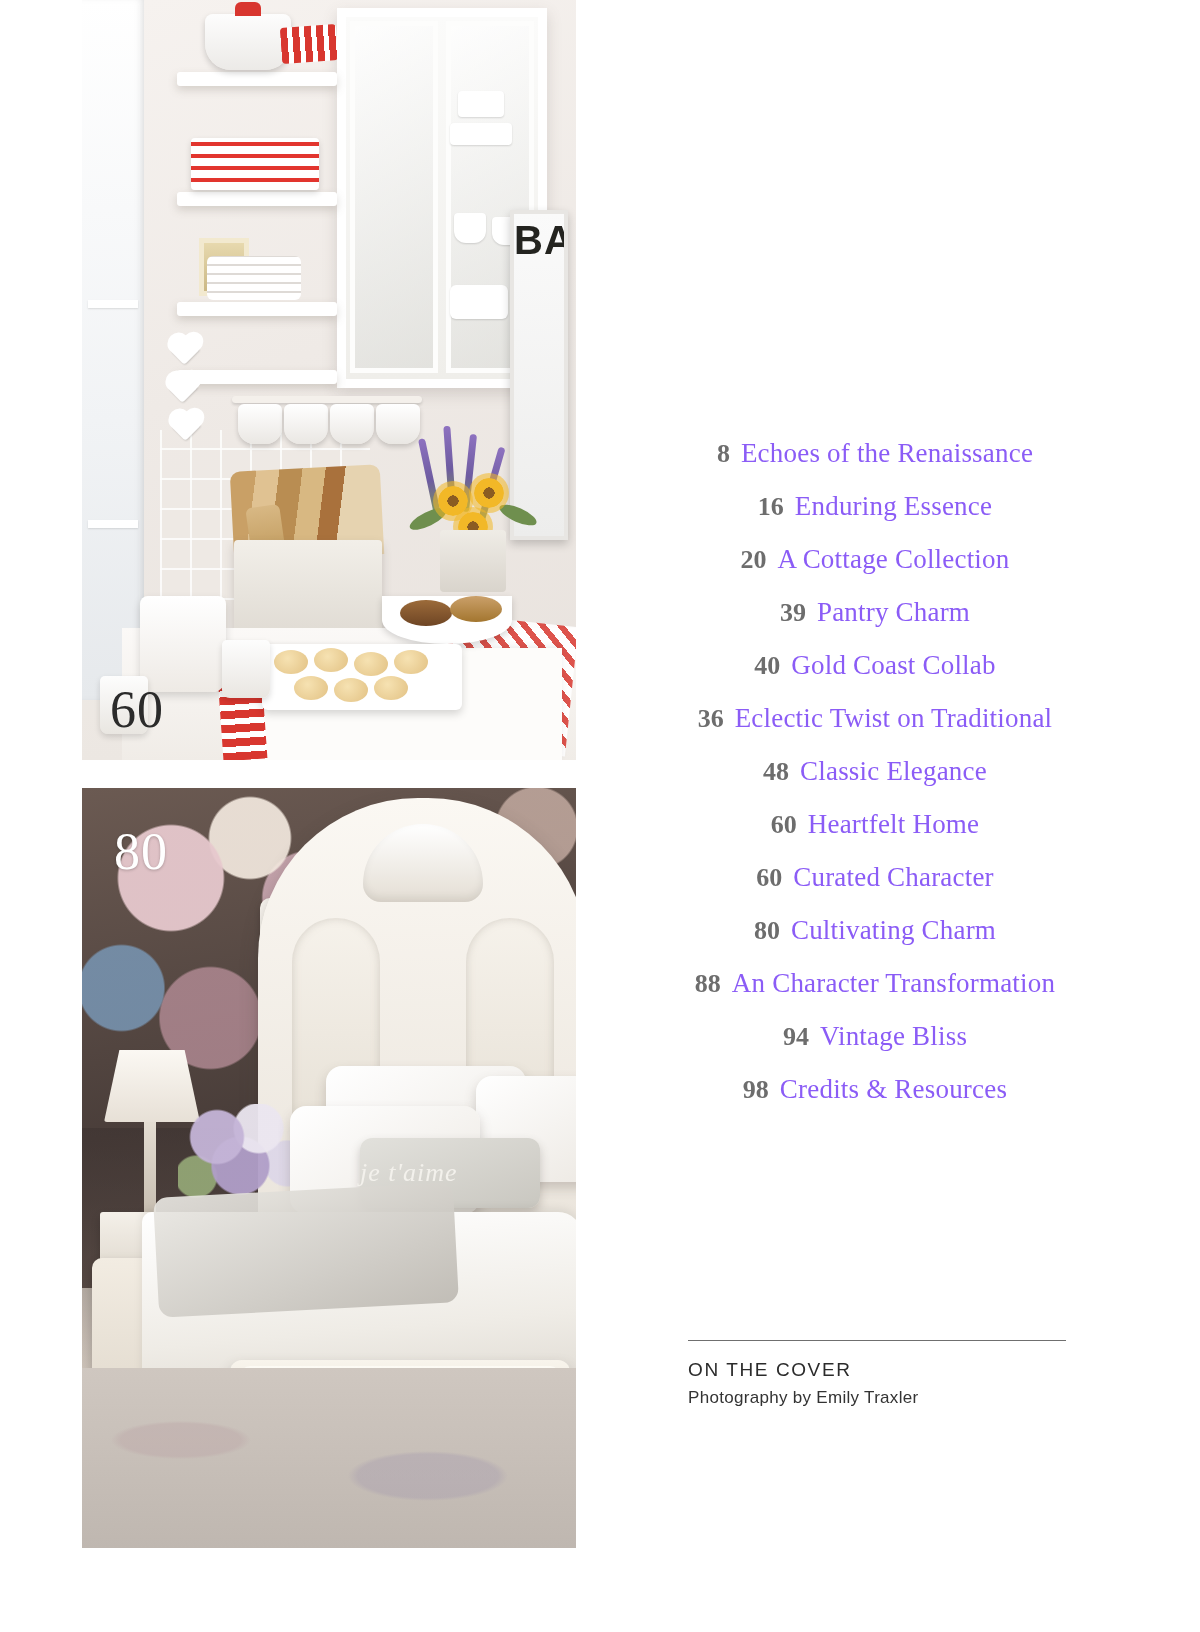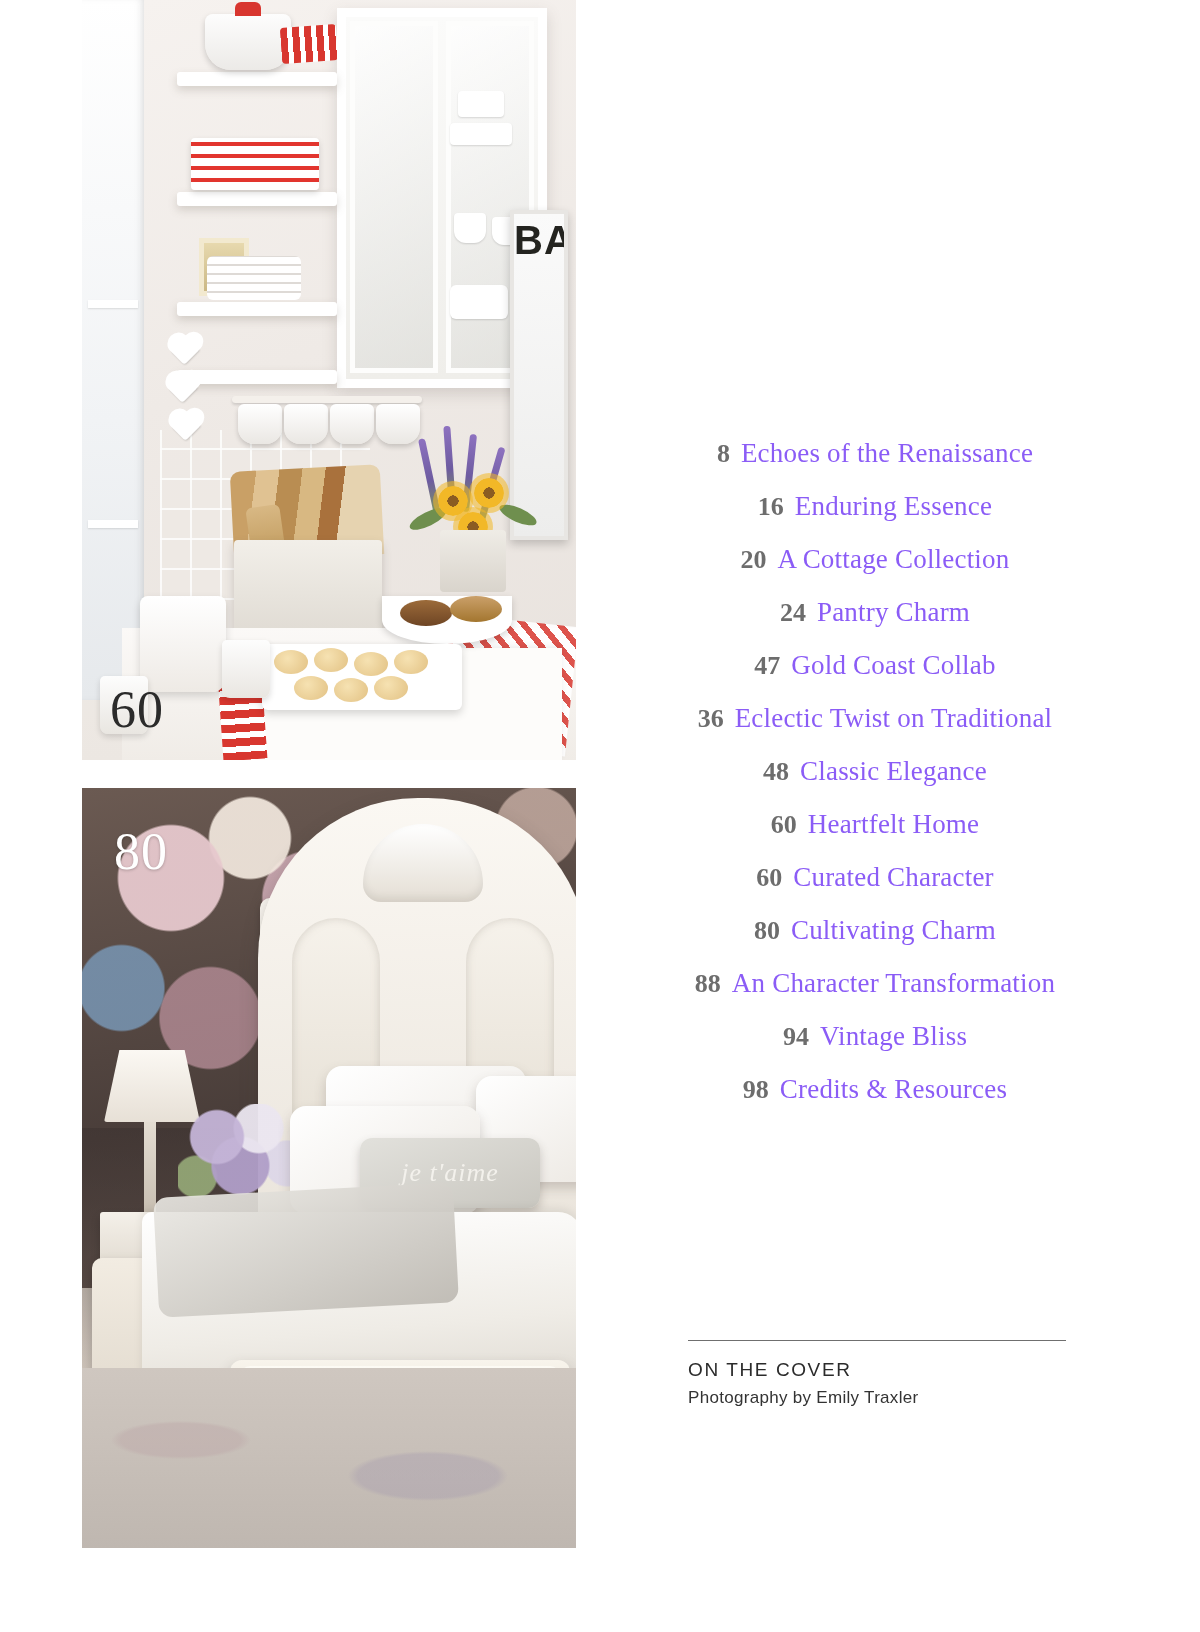--- a/index.html
+++ b/index.html
@@ -462,21 +462,20 @@
     position: absolute;
     left: 278px; top: 350px;
     width: 180px; height: 70px;
     background: linear-gradient(160deg,#e2e1dc,#c9c7c0);
     border-radius: 12px;
     box-shadow: 0 5px 10px rgba(70,62,55,.25);
     color: #f3f1ec;
     font-family: "Liberation Serif", serif;
     font-style: italic;
     font-size: 26px;
-    text-align: center;
     line-height: 70px;
     letter-spacing: 1px;
   }
   .b-duvet {
     position: absolute;
     left: 60px; top: 424px;
     width: 440px; height: 190px;
     background: linear-gradient(175deg,#ffffff,#efece6 60%,#ddd8d0);
     border-radius: 10px 24px 6px 6px;
     box-shadow: 0 -3px 10px rgba(0,0,0,.08);
@@ -742,25 +741,25 @@
     </div>
     <div class="toc-row">
       <span class="toc-page">16</span>
       <span class="toc-label">Enduring Essence</span>
     </div>
     <div class="toc-row">
       <span class="toc-page">20</span>
       <span class="toc-label">A Cottage Collection</span>
     </div>
     <div class="toc-row">
-      <span class="toc-page">24</span>
+      <span class="toc-page">39</span>
       <span class="toc-label">Pantry Charm</span>
     </div>
     <div class="toc-row">
-      <span class="toc-page">47</span>
+      <span class="toc-page">40</span>
       <span class="toc-label">Gold Coast Collab</span>
     </div>
     <div class="toc-row">
       <span class="toc-page">36</span>
       <span class="toc-label">Eclectic Twist on Traditional</span>
     </div>
     <div class="toc-row">
       <span class="toc-page">48</span>
       <span class="toc-label">Classic Elegance</span>
     </div>

